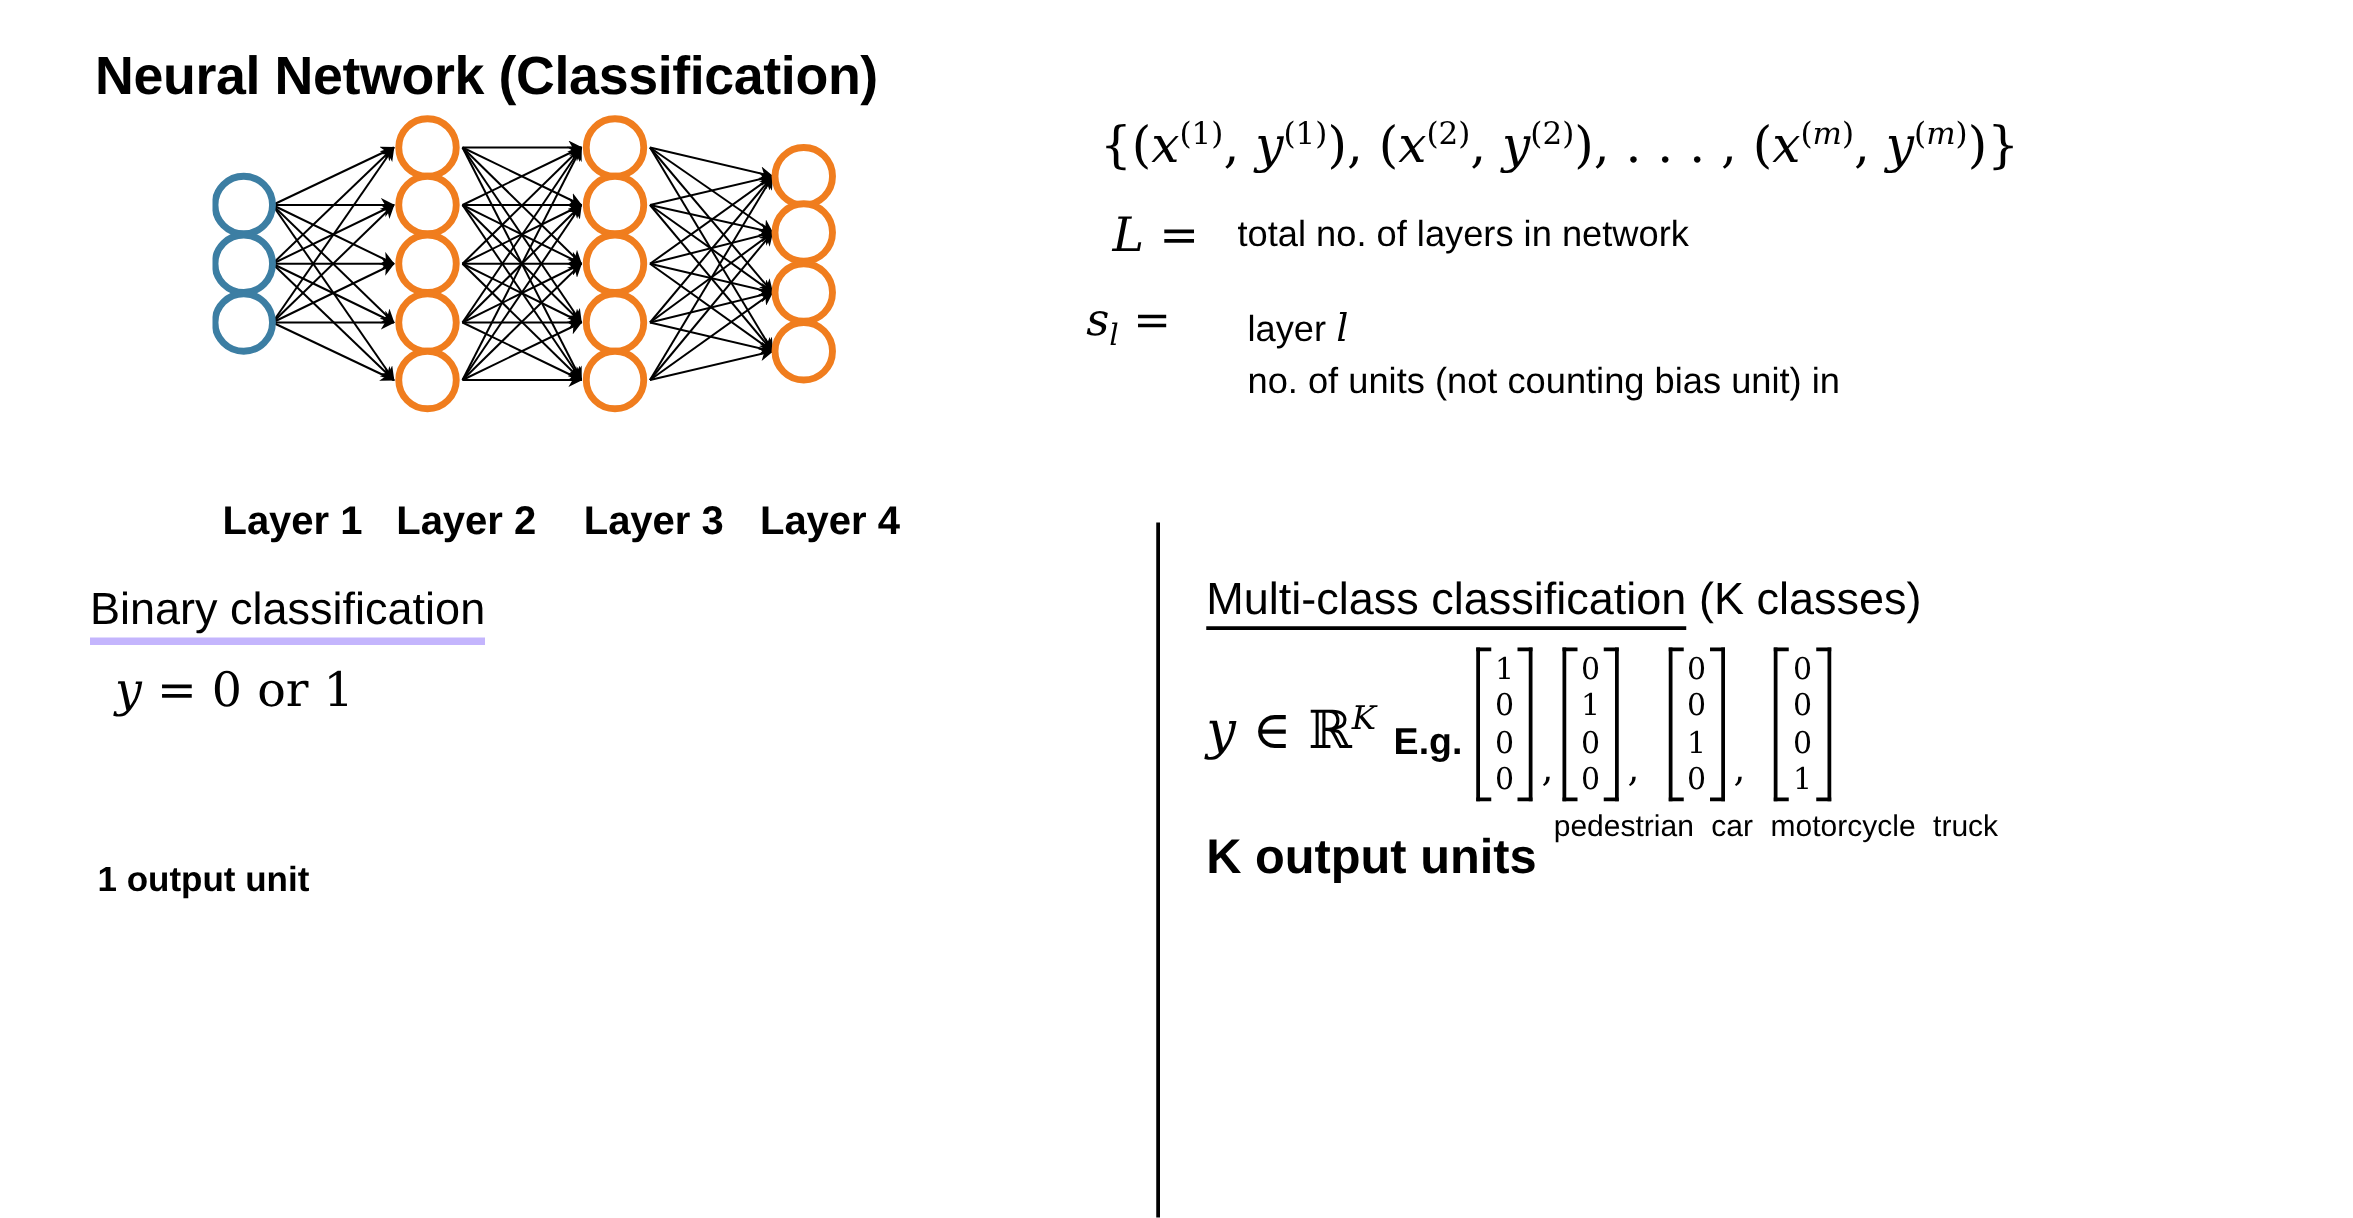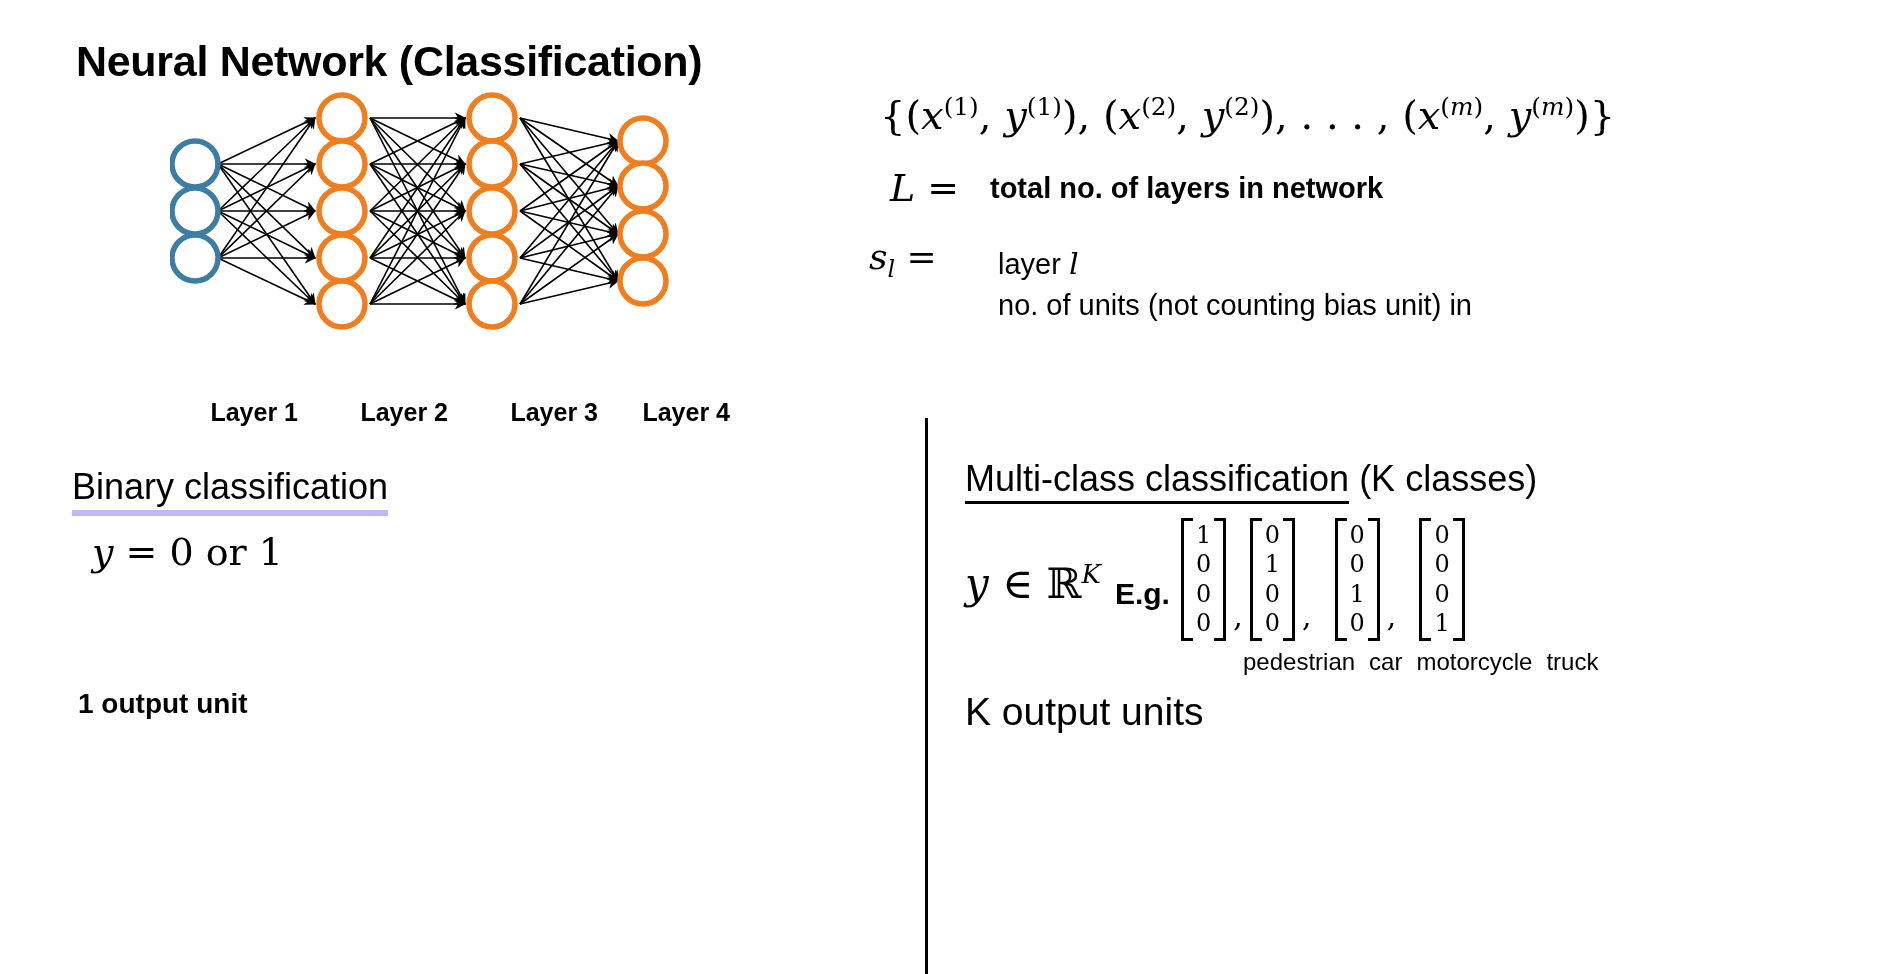--- a/index.html
+++ b/index.html
@@ -38,23 +38,23 @@
   #network-diagram svg { display: block; }
 
   
   #layer-labels {
     left: 170px;
     top: 398px;
     width: 560px;
     display: flex;
   }
   #layer-labels .layer-label {
-    font-size: 25px;
+    font-size: 32px;
     font-weight: 600;
-    text-align: right;
+    text-align: center;
     white-space: nowrap;
   }
 
   
   .math {
     font-family: "DejaVu Serif", "Liberation Serif", serif;
     font-style: italic;
   }
   .mathup {
     font-family: "DejaVu Serif", "Liberation Serif", serif;
@@ -84,21 +84,20 @@
     left: 890px;
     top: 166px;
     font-size: 38px;
     white-space: nowrap;
   }
   #def-L-text {
     left: 990px;
     top: 172px;
     font-size: 29px;
     white-space: nowrap;
-    font-weight: bold;
   }
   #def-sl-symbol {
     left: 869px;
     top: 236px;
     font-size: 36px;
     white-space: nowrap;
   }
   #def-sl-text {
     left: 998px;
     top: 242px;
@@ -213,23 +212,24 @@
     left: 1243px;
     top: 648px;
     font-size: 24px;
     white-space: nowrap;
   }
   #class-labels .cls { display: inline-block; }
   #class-labels .cls + .cls { margin-left: 14px; }
 
   #multi-output {
     left: 965px;
-    top: 690px;
+    top: 664px;
     font-size: 39px;
     white-space: nowrap;
+    font-weight: bold;
   }
 </style>
 </head>
 <body>
 
 <div class="abs" id="slide-title">Neural Network (Classification)</div>
 
 <div class="abs" id="network-diagram">
   <svg width="560" height="250" viewBox="0 0 560 250">
     <defs>

